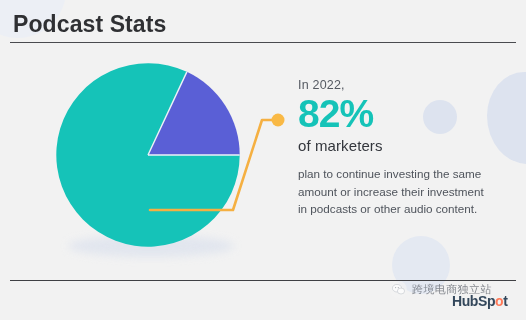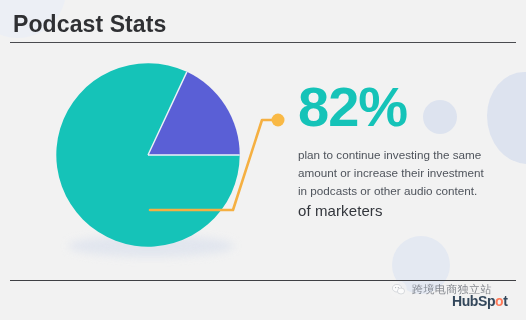--- a/index.html
+++ b/index.html
@@ -53,21 +53,21 @@
   
   #callout-svg { position:absolute; left:140px; top:100px; }
 
   
   #stat-block { position:absolute; left:298px; top:78px; width:200px; }
   #stat-pre {
     font-size:12.5px; color:#555a62; letter-spacing:.2px;
     margin-bottom:2px;
   }
   #stat-value {
-    font-size:56px; font-weight:700; color:#15c3b8;
+    font-size:39px; font-weight:700; color:#15c3b8;
     line-height:1.02; letter-spacing:-1px;
   }
   #stat-sub {
     font-size:15px; color:#33363c; margin-top:3px; letter-spacing:.1px;
   }
   #stat-body {
     font-size:11.7px; color:#4f545c; line-height:1.52; margin-top:11px;
     width:192px;
   }
 
@@ -134,23 +134,24 @@
       <path d="M 98 98 L 136.86 14.87" stroke="#eef1f7" stroke-width="1.4" fill="none"></path>
     </svg>
   </div>
 
   <svg id="callout-svg" width="160" height="130" viewBox="0 0 160 130">
     <polyline points="10,110 93,110 122,20 138,20" fill="none" stroke="#f5b042" stroke-width="2.6" stroke-linecap="round" stroke-linejoin="round"></polyline>
     <circle cx="138" cy="20" r="6.5" fill="#f9b945"></circle>
   </svg>
 
   <div id="stat-block">
+    <div id="stat-pre">In 2022,</div>
     <div id="stat-value">82%</div>
+    <div id="stat-sub">of marketers</div>
     <div id="stat-body">plan to continue investing the same amount or increase their investment in podcasts or other audio content.</div>
-    <div id="stat-sub">of marketers</div>
   </div>
 
   <div id="footer-rule"></div>
 
   <div id="brand">
     <span id="brand-text"><span>HubSp</span><span class="sprocket">o</span><span>t</span></span>
   </div>
 
   <div id="watermark">
     <div id="watermark-icon">

